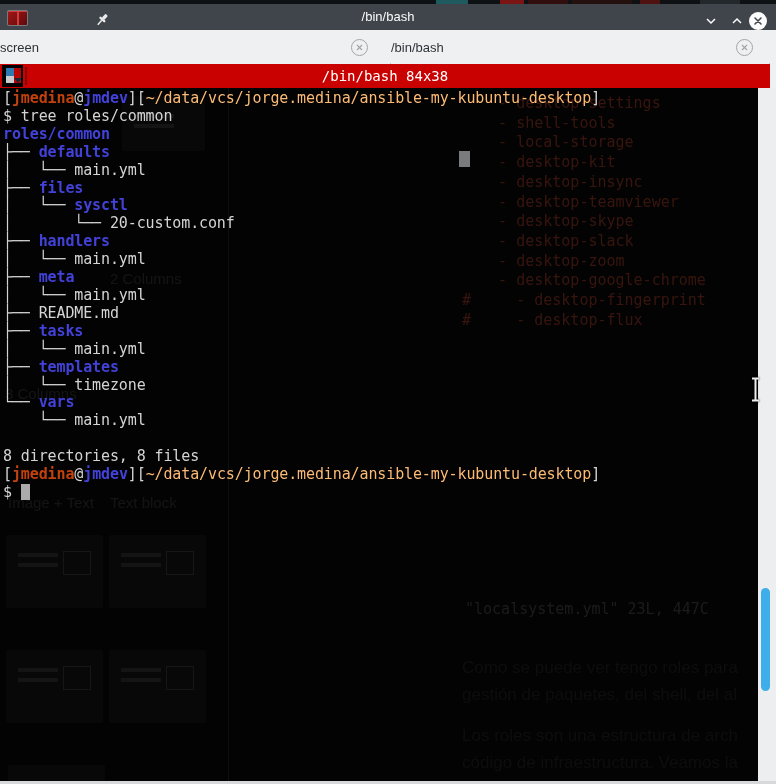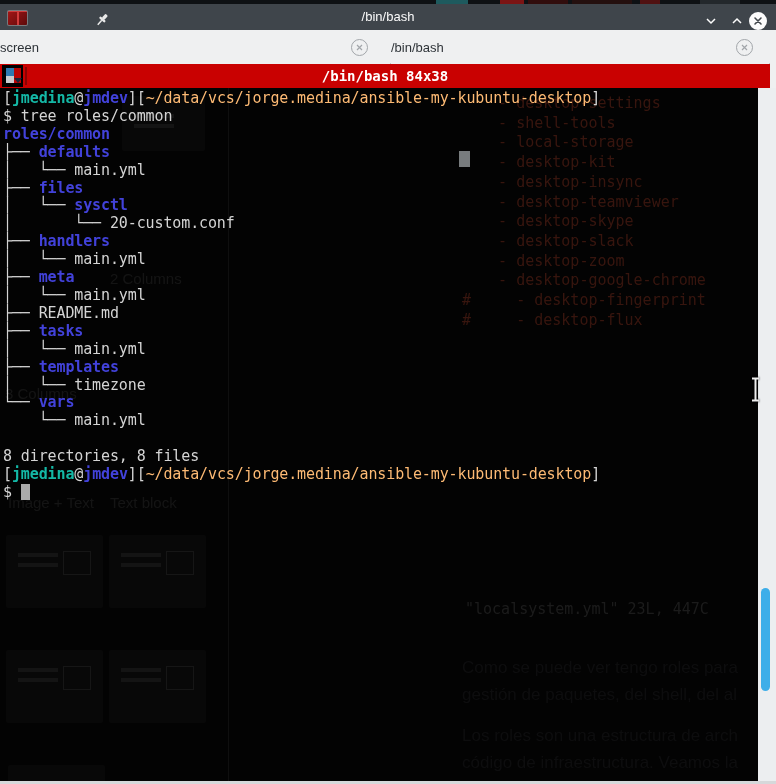--- a/index.html
+++ b/index.html
@@ -30,36 +30,36 @@
   .tab-bash{left:391px;width:378px;}
   .tab-label{color:#2e3338;font-size:13px;}
   .tab-close{position:absolute;top:9px;width:15px;height:15px;border:1px solid #a2a6aa;border-radius:50%;display:flex;align-items:center;justify-content:center;}
   .tab-screen .tab-close{right:22px;}
   .tab-bash .tab-close{right:16px;}
   .tab-divider{position:absolute;top:33px;width:1px;height:28px;background:#c3c5c7;}
   .active-underline{position:absolute;left:391px;top:60px;width:378px;height:4px;background:#3daee9;}
 
   
   .paneheader{position:absolute;left:0;top:64px;width:770px;height:24px;background:#c90101;}
-  .ph-label{position:absolute;left:0;top:0;width:100%;height:24px;line-height:24px;text-align:center;color:#fff;font-family:"DejaVu Sans Mono",monospace;font-size:14px;font-weight:bold;}
+  .ph-label{position:absolute;left:0;top:0;width:100%;height:24px;line-height:24px;text-align:center;color:#fff;font-family:"DejaVu Sans Mono",monospace;font-size:14px;font-weight:normal;}
   .ph-iconbox{position:absolute;left:2px;top:1px;width:21px;height:22px;background:#000;}
   .ph-sq{position:absolute;}
   .ph-tl{left:4px;top:3px;width:8px;height:8px;background:#2f79b0;}
   .ph-tr{left:12px;top:3px;width:7px;height:8px;background:#b80404;}
   .ph-bl{left:4px;top:11px;width:8px;height:7px;background:#c9cdd0;}
   .ph-br{left:12px;top:11px;width:7px;height:7px;background:#b80404;}
   .ph-arrow{left:12px;top:13px;width:0;height:0;border-left:4px solid transparent;border-right:4px solid transparent;border-top:5px solid #17263a;}
   .ph-sep{position:absolute;left:25px;top:3px;width:2px;height:18px;background:#8a0303;}
 
   
   .terminal{position:absolute;left:0;top:88px;width:758px;height:696px;background:#030303;overflow:hidden;}
   .termtext{position:absolute;left:3px;top:2px;font-family:"DejaVu Sans Mono",monospace;font-size:15px;line-height:17.9px;letter-spacing:-0.12px;white-space:pre;z-index:5;}
   .tline{min-height:17.9px;}
   .c-fg{color:#d4d4d4;}
-  .c-grn{color:#14b8a6;font-weight:bold;}
+  .c-grn{color:#c2410c;font-weight:bold;}
   .c-blu{color:#4242da;font-weight:bold;}
   .c-yel{color:#fdba74;}
   .blockcur{display:inline-block;width:9px;height:16px;background:#ababab;vertical-align:-3px;}
 
   
   .ghost{position:absolute;z-index:1;}
   .ghost-yaml{left:462px;top:6px;font-family:"DejaVu Sans Mono",monospace;font-size:15px;line-height:19.7px;white-space:pre;color:rgba(205,72,45,0.26);}
   .ghost-vimcursor{left:459px;top:63px;width:11px;height:16px;background:rgba(160,165,168,0.75);}
   .ghost-vimstatus{left:465px;top:512px;font-family:"DejaVu Sans Mono",monospace;font-size:15px;color:rgba(175,175,180,0.14);white-space:pre;}
   .ghost-par{left:462px;width:300px;font-size:17px;color:rgba(200,205,215,0.055);white-space:nowrap;overflow:hidden;}

